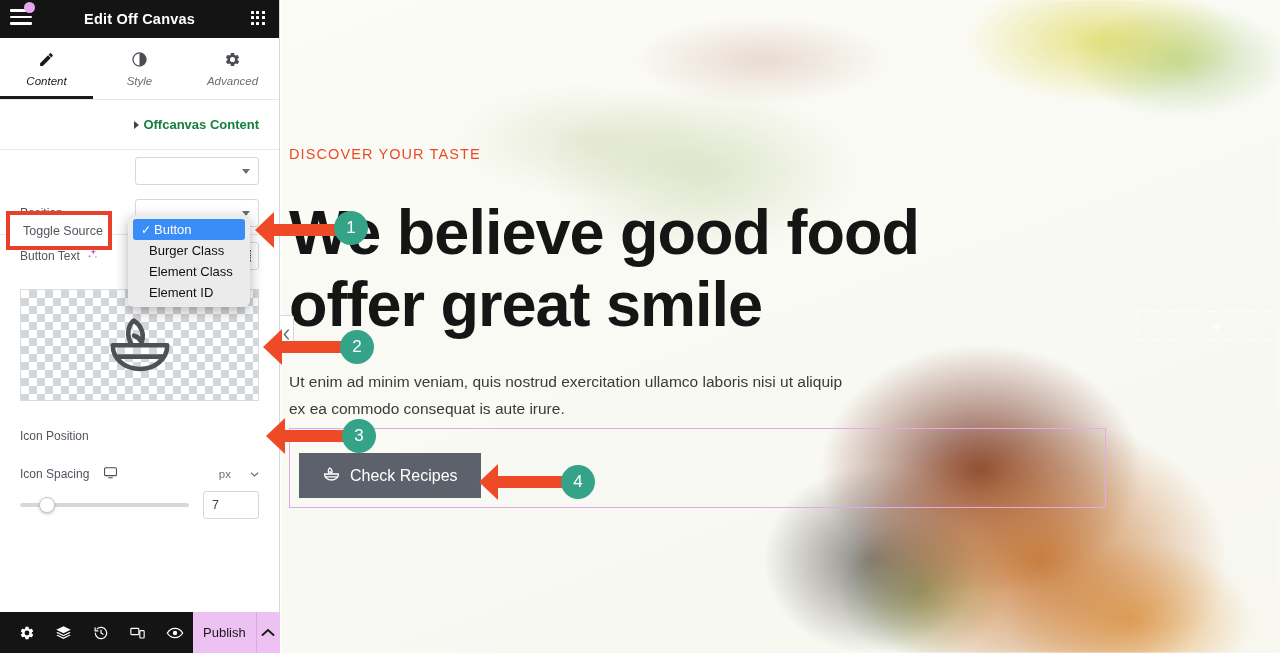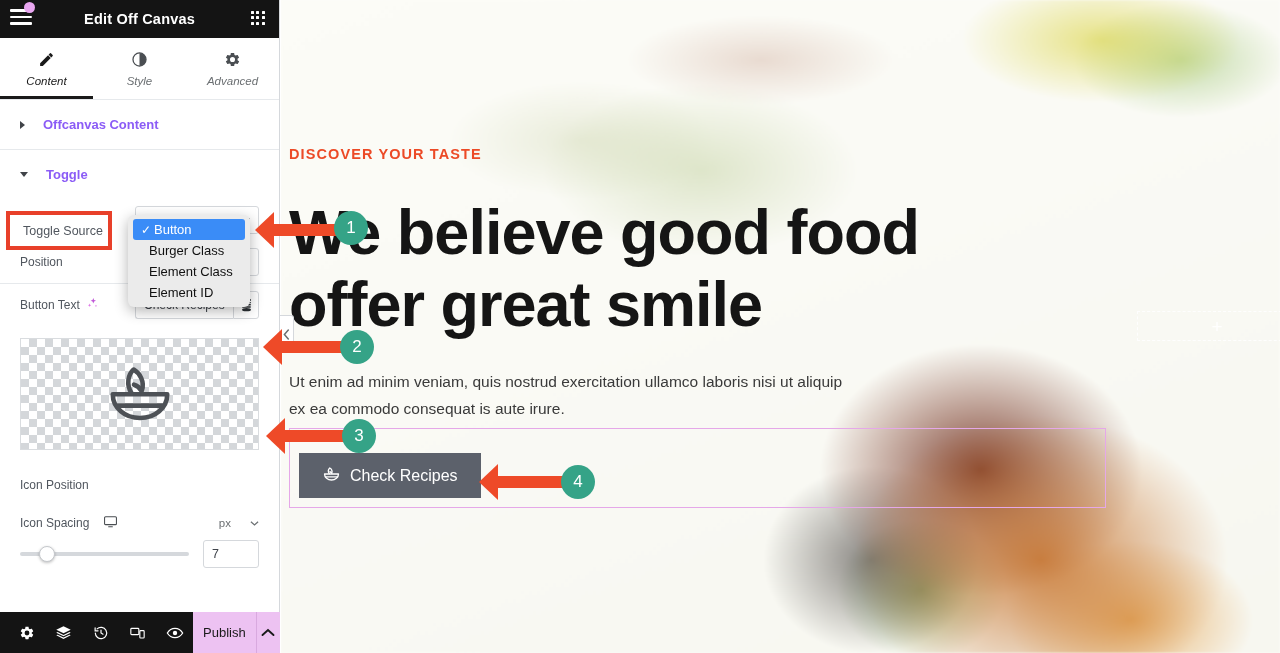--- a/index.html
+++ b/index.html
@@ -65,22 +65,22 @@
     content: ""; position: absolute; bottom: 0; left: 0; right: 0;
     height: 3px; background: #1a1a1a;
   }
   .tab svg { display: block; }
 
   .section {
     padding: 0 20px; border-bottom: 1px solid #e6e9ec;
   }
   .section-head {
     height: 49px; display: flex; align-items: center;
-    gap: 18px; cursor: pointer;
-    font-size: 13px; font-weight: bold; color: #8b5cf6;
+    gap: 4px; cursor: pointer;
+    font-size: 13px; font-weight: bold; color: #15803d; justify-content: flex-end;
   }
   .caret {
     width: 0; height: 0; flex: none;
   }
   .caret.right {
     border-left: 5px solid #404349;
     border-top: 4px solid transparent;
     border-bottom: 4px solid transparent;
   }
   .caret.down {
@@ -250,21 +250,21 @@
       radial-gradient(ellipse 220px 120px at 420px 170px, rgba(168,190,120,.35), rgba(168,190,120,0) 72%),
       radial-gradient(ellipse 180px 80px at 300px 140px, rgba(190,200,150,.3), rgba(190,200,150,0) 74%),
       linear-gradient(160deg, #fcfcf7 0%, #fafaf5 45%, #f7f7f0 100%);
     filter: blur(1px);
   }
   #canvas-content {
     position: absolute; left: 8px; top: 0; width: 830px; height: 653px;
   }
   #eyebrow {
     position: absolute; left: 0; top: 146px;
-    color: #ec4a26; font-size: 14.5px; font-weight: bold;
+    color: #ec4a26; font-size: 14.5px; font-weight: normal;
     letter-spacing: 1.1px;
   }
   #headline {
     position: absolute; left: 0; top: 196px; width: 660px;
     font-size: 63px; line-height: 72px; font-weight: bold;
     color: #151515; letter-spacing: -1px;
   }
   #paragraph {
     position: absolute; left: 0; top: 368px; width: 560px;
     font-size: 15.5px; line-height: 27px; color: #3a3a3a;
@@ -385,26 +385,20 @@
       </div>
     </div>
 
     <div class="section">
       <div class="section-head">
         <span class="caret right"></span>
         <span>Offcanvas Content</span>
       </div>
     </div>
 
-    <div class="section" style="border-bottom:none">
-      <div class="section-head">
-        <span class="caret down"></span>
-        <span>Toggle</span>
-      </div>
-    </div>
 
     <div class="ctl-body">
 
       <div class="row">
         <span class="row-label" style="visibility:hidden">Toggle Source</span>
         <span class="spacer"></span>
         <div class="select-box">
           <span style="visibility:hidden">Button</span>
           <span class="arrow"></span>
         </div>

